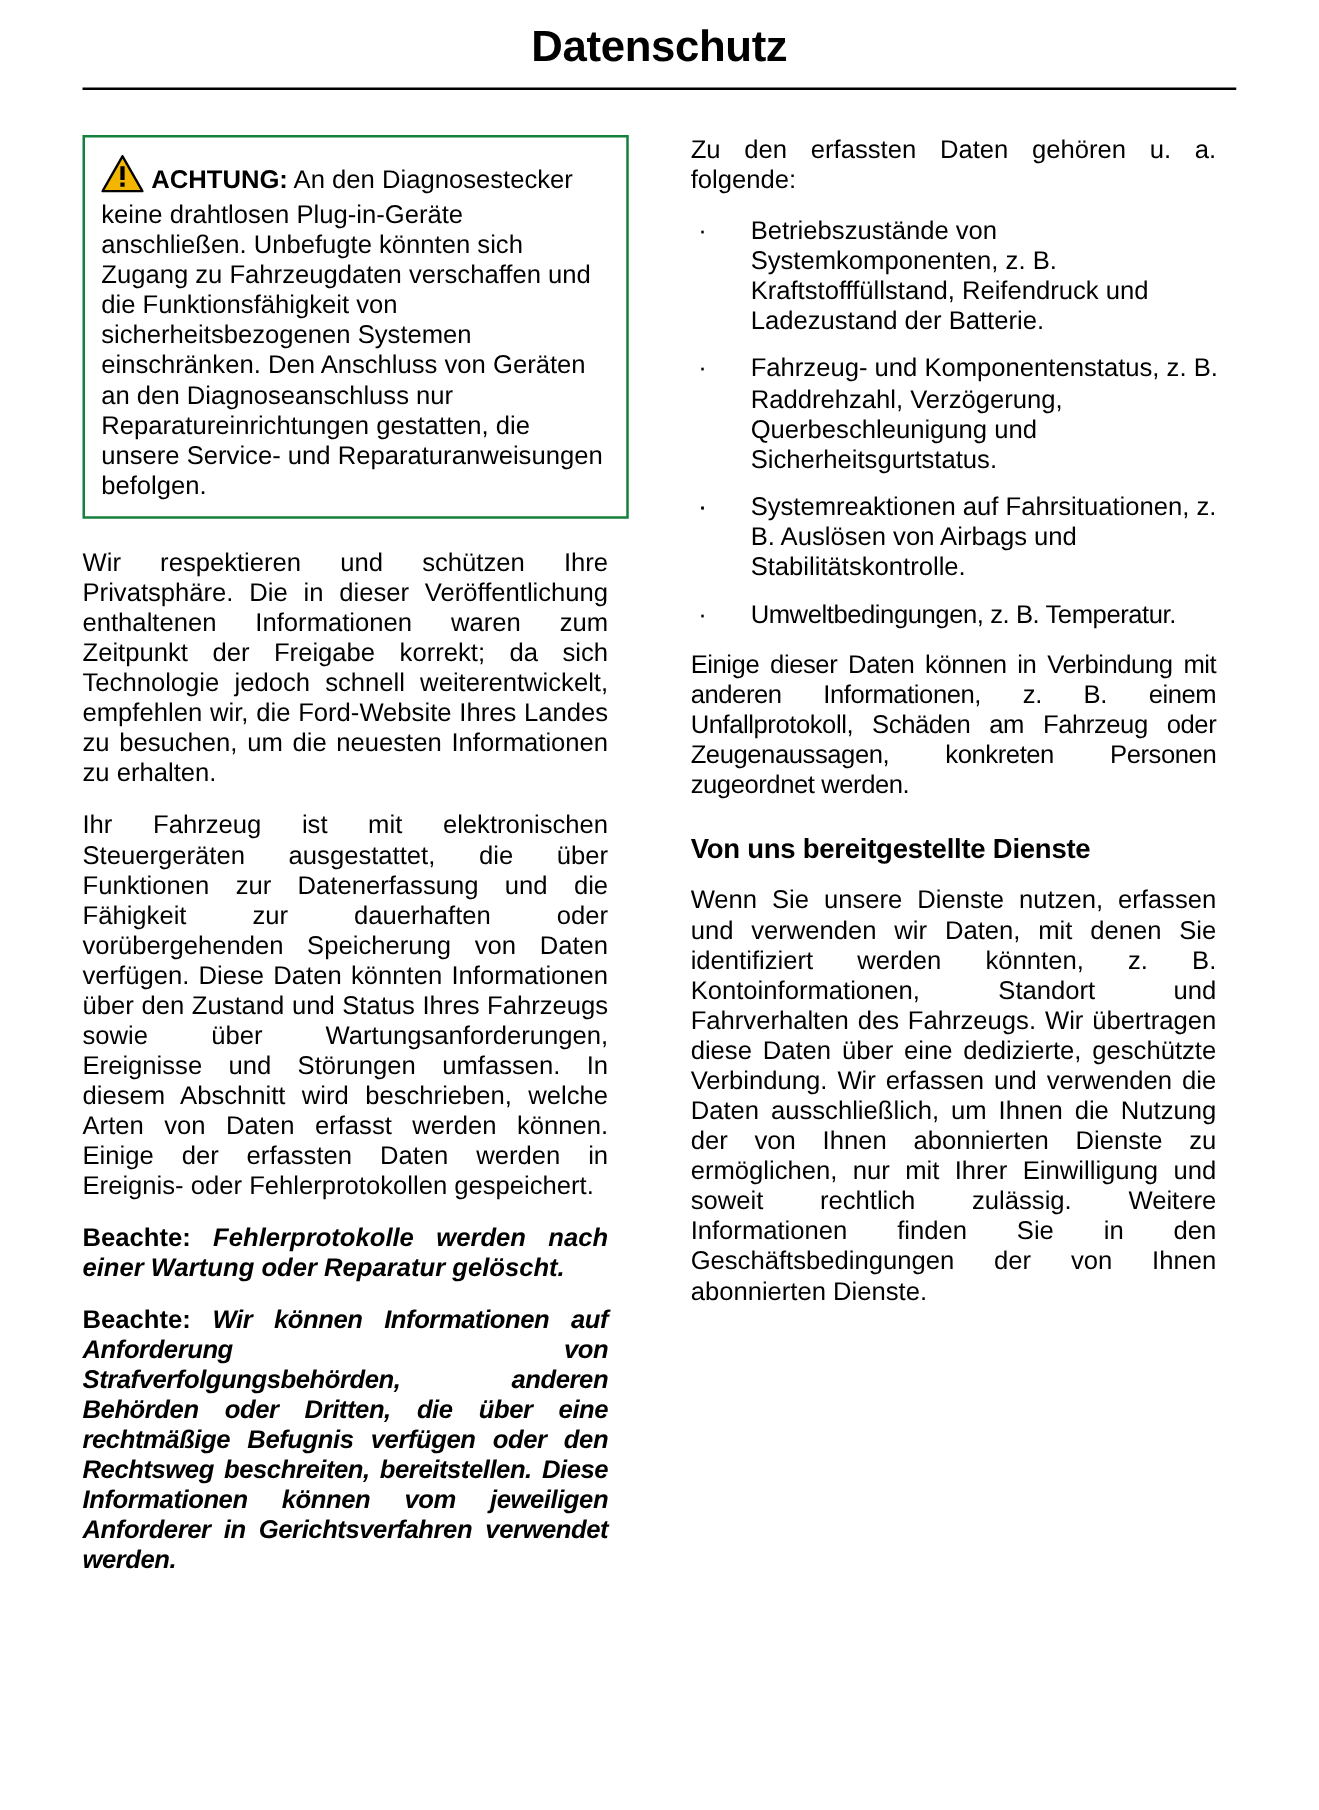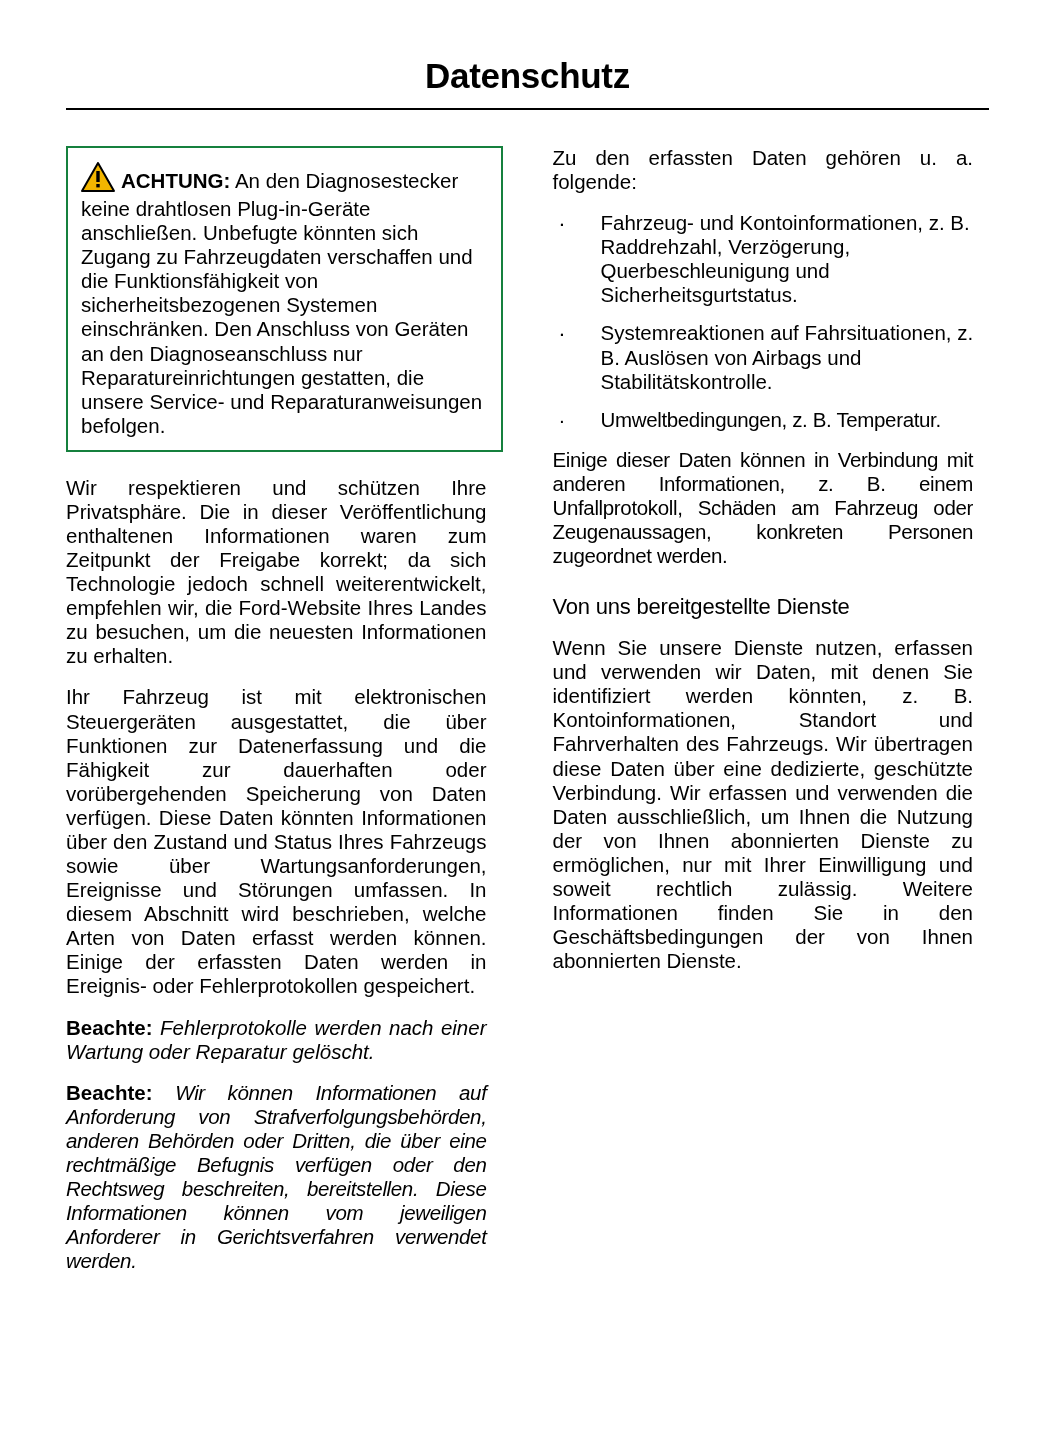--- a/index.html
+++ b/index.html
@@ -19,21 +19,21 @@
     width: 1055px;
     height: 1448px;
     box-sizing: border-box;
     padding: 0 66px;
   }
   .page-title {
     text-align: center;
     font-size: 35px;
     font-weight: bold;
     letter-spacing: -0.3px;
-    padding-top: 56px;
+    padding-top: 18px;
     padding-bottom: 12px;
   }
   .title-rule {
     border-bottom: 2px solid #000;
     width: 100%;
     margin-bottom: 36px;
   }
   .columns {
     display: flex;
     gap: 50px;
@@ -59,25 +59,25 @@
   .warning-box p {
     margin: 0;
     text-align: left;
   }
   .warn-icon {
     display: inline-block;
     vertical-align: -4px;
     margin-right: 6px;
   }
   .bold { font-weight: bold; }
-  .ital { font-style: italic; }
+  .ital { font-style: italic; font-weight: bold; }
 
   .section-head {
     font-size: 22px;
-    font-weight: normal;
+    font-weight: bold;
     margin: 26px 0 16px 0;
     letter-spacing: -0.2px;
   }
   ul.bullets {
     list-style: none;
     margin: 0 0 16px 0;
     padding: 0;
   }
   ul.bullets li {
     position: relative;
@@ -132,22 +132,22 @@
 
       <p><span class="bold">Beachte:</span><span class="ital tight"> Wir können Informationen auf Anforderung von Strafverfolgungsbehörden, anderen Behörden oder Dritten, die über eine rechtmäßige Befugnis verfügen oder den Rechtsweg beschreiten, bereitstellen. Diese Informationen können vom jeweiligen Anforderer in Gerichtsverfahren verwendet werden.</span></p>
 
     </div>
 
     <div class="col">
 
       <p>Zu den erfassten Daten gehören u. a. folgende:</p>
 
       <ul class="bullets">
-        <li><span class="dot">·</span></li>
-        <li><span class="dot">·</span><span>Fahrzeug- und Kontoinformationen, z. B. Raddrehzahl, Verzögerung, Querbeschleunigung und Sicherheitsgurtstatus.</span></li>
+        <li><span class="dot">·</span><span>Betriebszustände von Systemkomponenten, z. B. Kraftstofffüllstand, Reifendruck und Ladezustand der Batterie.</span></li>
+        <li><span class="dot">·</span><span>Fahrzeug- und Komponentenstatus, z. B. Raddrehzahl, Verzögerung, Querbeschleunigung und Sicherheitsgurtstatus.</span></li>
         <li><span class="dot">·</span></li>
         <li><span class="dot">·</span><span>Systemreaktionen auf Fahrsituationen, z. B. Auslösen von Airbags und Stabilitätskontrolle.</span></li>
         <li><span class="dot">·</span><span class="tight">Umweltbedingungen, z. B. Temperatur.</span></li>
       </ul>
 
       <p class="tight">Einige dieser Daten können in Verbindung mit anderen Informationen, z. B. einem Unfallprotokoll, Schäden am Fahrzeug oder Zeugenaussagen, konkreten Personen zugeordnet werden.</p>
 
       <div class="section-head">Von uns bereitgestellte Dienste</div>
 
       <p>Wenn Sie unsere Dienste nutzen, erfassen und verwenden wir Daten, mit denen Sie identifiziert werden könnten, z. B. Kontoinformationen, Standort und Fahrverhalten des Fahrzeugs. Wir übertragen diese Daten über eine dedizierte, geschützte Verbindung. Wir erfassen und verwenden die Daten ausschließlich, um Ihnen die Nutzung der von Ihnen abonnierten Dienste zu ermöglichen, nur mit Ihrer Einwilligung und soweit rechtlich zulässig. Weitere Informationen finden Sie in den Geschäftsbedingungen der von Ihnen abonnierten Dienste.</p>

